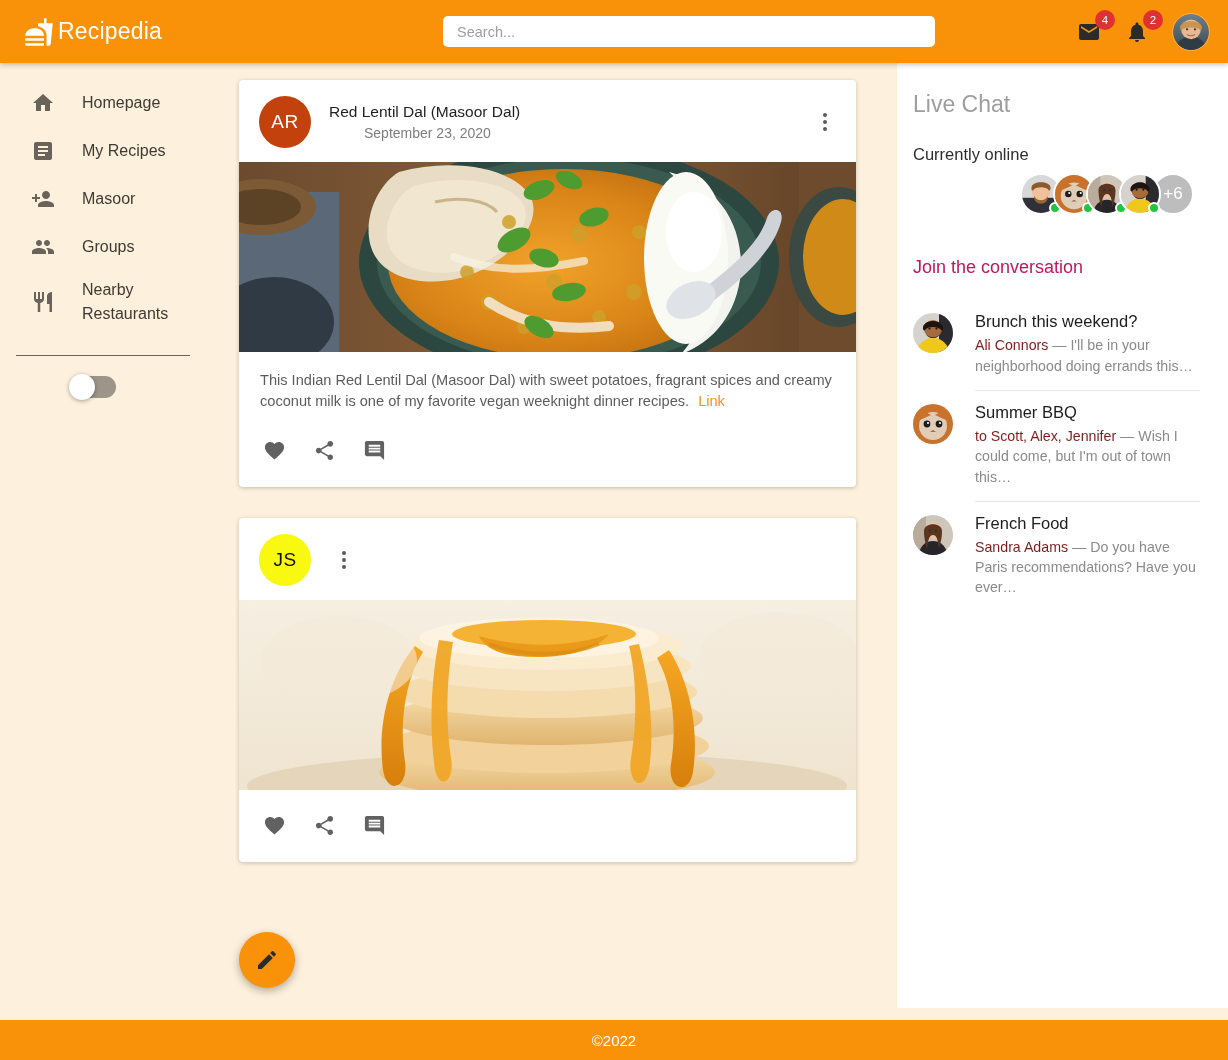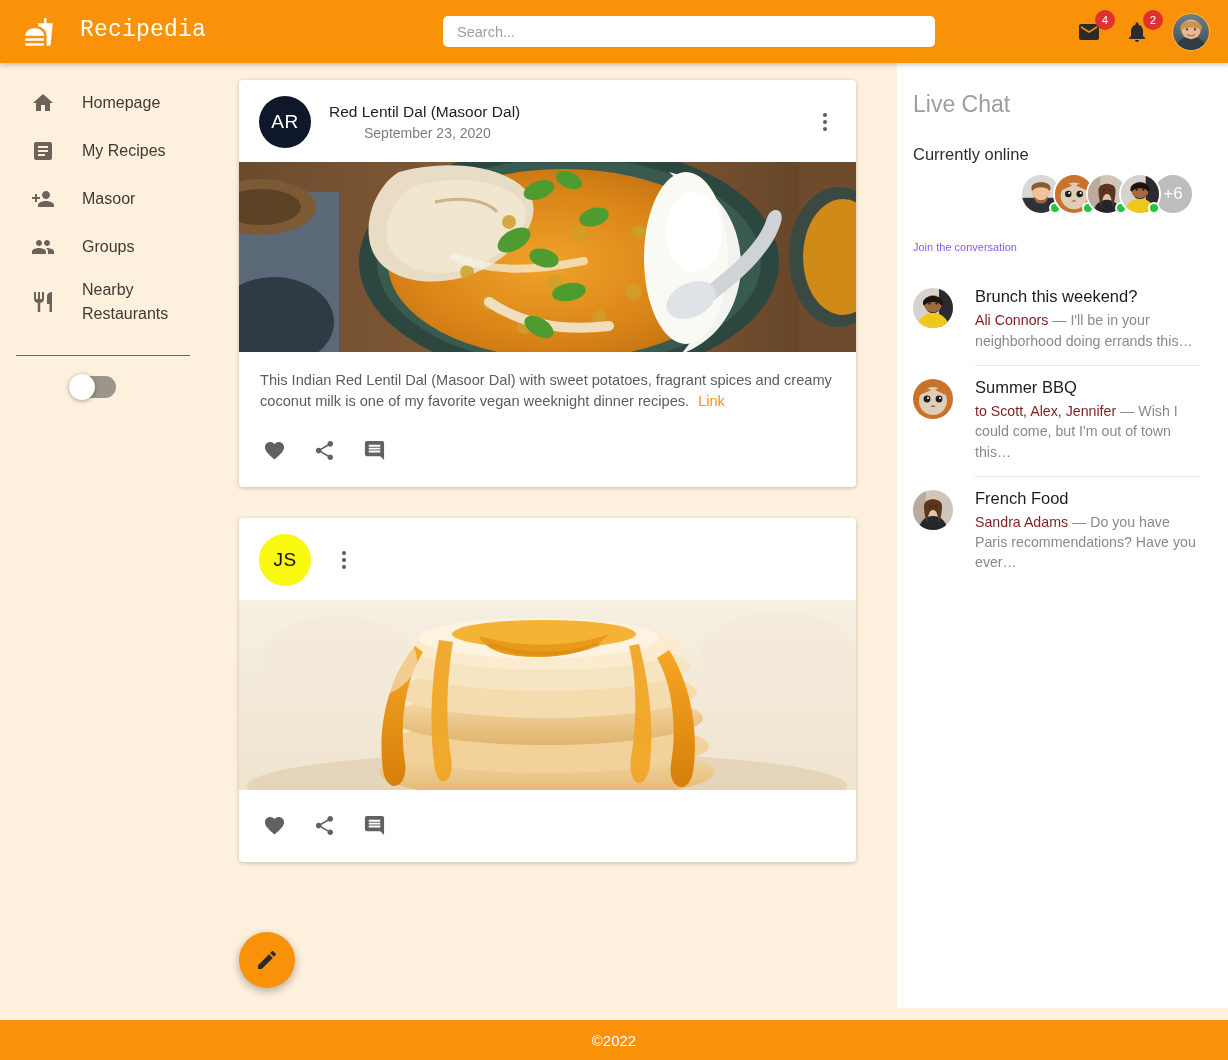--- a/index.html
+++ b/index.html
@@ -25,25 +25,24 @@
     width: 1228px;
     height: 63px;
     background: #f99208;
     display: flex;
     align-items: center;
     box-shadow: 0 2px 5px rgba(0,0,0,0.22);
     z-index: 40;
   }
   .brand {
     display: flex;
-    align-items: flex-start;
-    gap: 26px;
+    align-items: center;
+    gap: 4px;
     margin-left: 24px;
     flex: 0 0 auto;
-    font-family: Liberation Mono, monospace;
   }
   .brand-logo { width: 30px; height: 30px; display:block; }
   .brand-name {
     color: #ffffff;
     font-size: 23px;
     letter-spacing: .2px;
   }
   .search-wrap {
     position: absolute;
     left: 443px;
@@ -327,23 +326,23 @@
     width: 42px; height: 42px;
     border-radius: 50%;
     background: #bdbdbd;
     color: #ffffff;
     display: flex; align-items: center; justify-content: center;
     font-size: 17px;
     margin-left: -9px;
     border: 2px solid #fff;
   }
   .chat-join {
-    font-size: 11px;
-    color: #8b5cf6;
-    margin-top: 26px;
+    font-size: 18px;
+    color: #be185d;
+    margin-top: 42px;
   }
   .conv-list { margin-top: 22px; }
   .conv-item {
     display: flex;
     align-items: flex-start;
     padding: 11px 0 14px 0;
     cursor: pointer;
   }
   .conv-avatar {
     width: 40px; height: 40px;
@@ -507,21 +506,21 @@
       <div class="switch">
         <div class="knob"></div>
       </div>
     </div>
   </div>
 
   <div class="feed">
 
     <div class="card">
       <div class="card-head">
-        <div class="card-avatar" style="background:#0f172a;color:#ffffff;">AR</div>
+        <div class="card-avatar" style="background:#c2410c;color:#ffffff;">AR</div>
         <div class="card-title-group">
           <div class="card-title">Red Lentil Dal (Masoor Dal)</div>
           <div class="card-date">September 23, 2020</div>
         </div>
         <div class="more-btn">
           <i></i>
             <i></i>
             <i></i>
         </div>
       </div>

